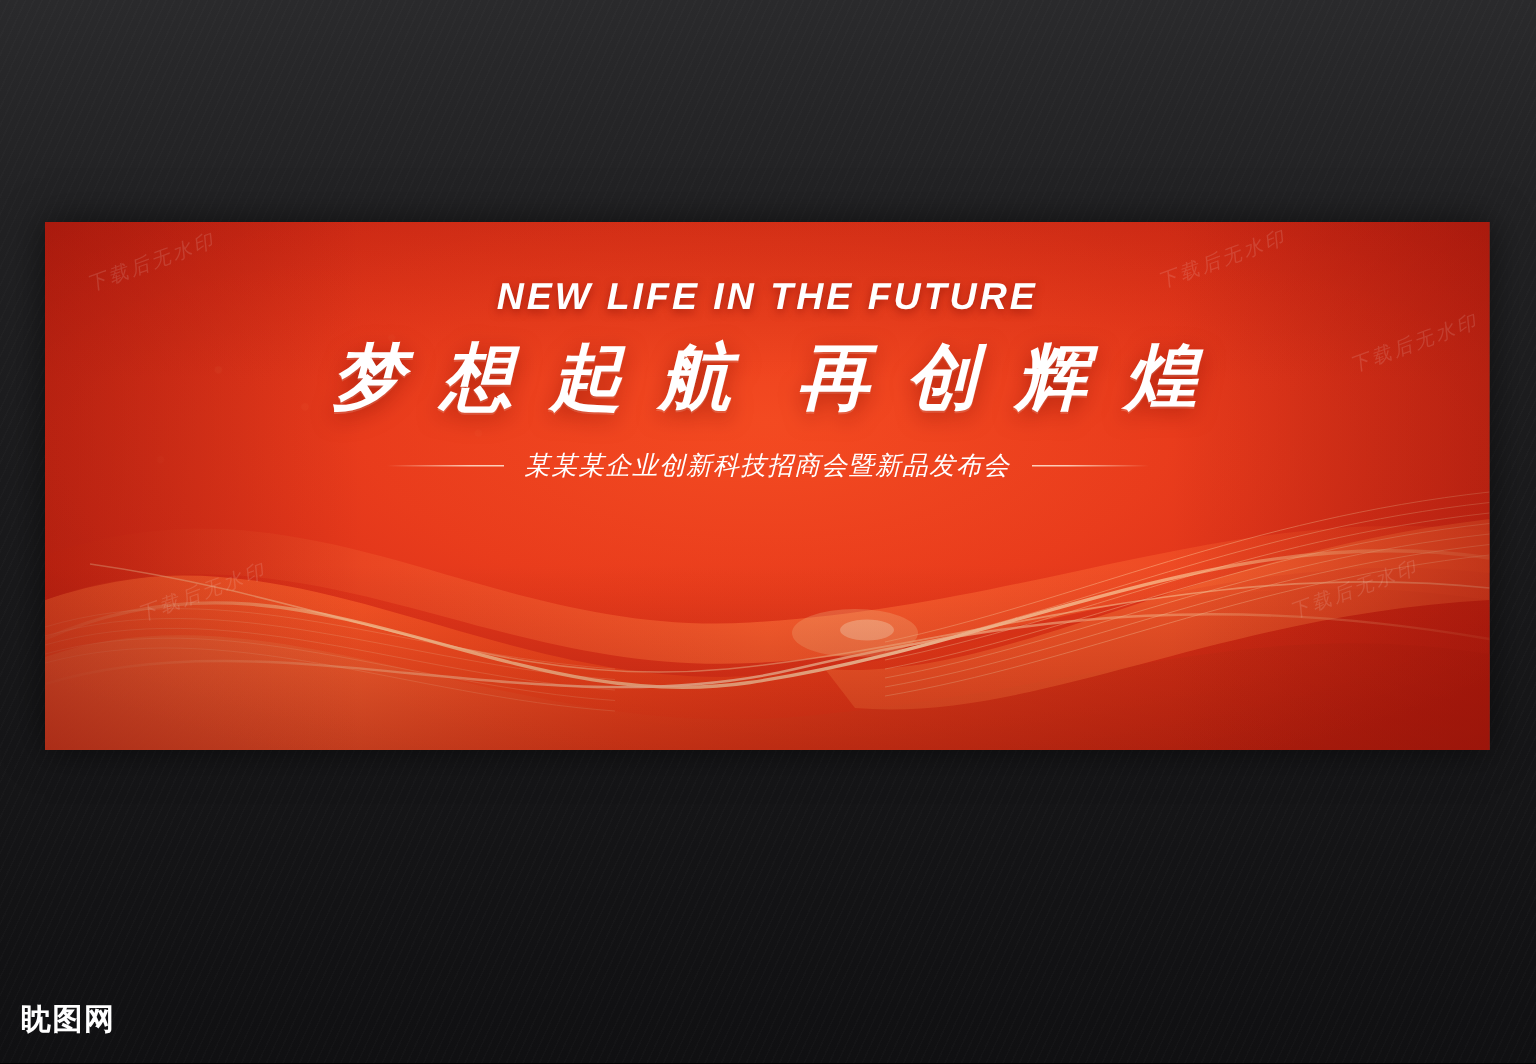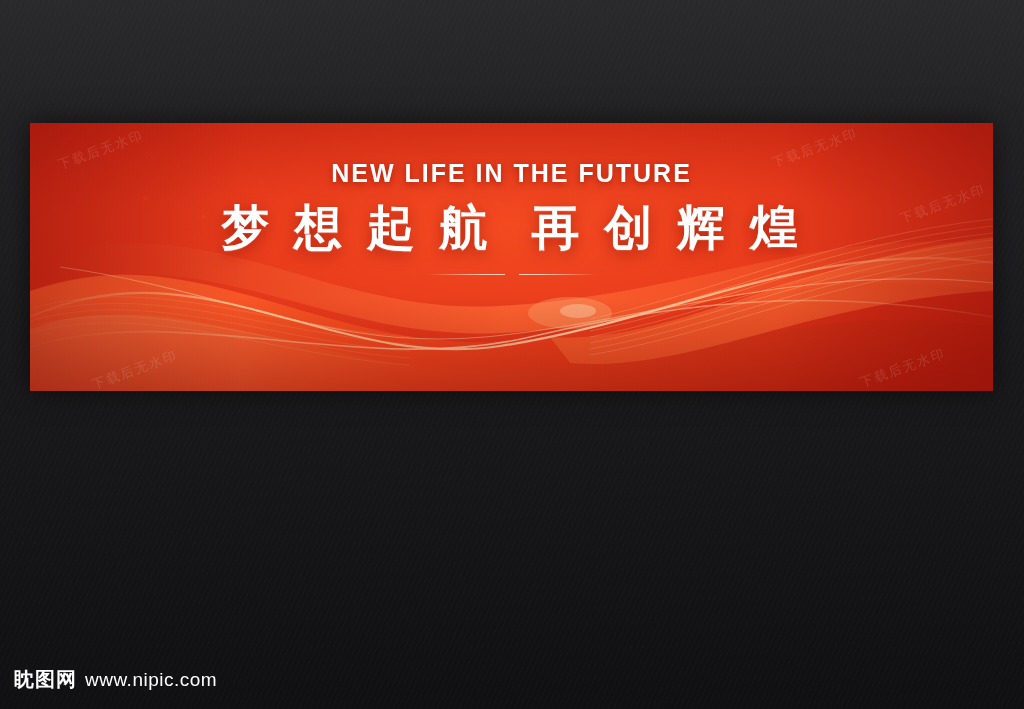--- a/index.html
+++ b/index.html
@@ -26,27 +26,28 @@
         rgba(0,0,0,0) 1px,
         rgba(0,0,0,0) 5px),
       linear-gradient(180deg, #2a2a2c 0%, #222224 18%, #1b1b1d 45%, #161618 70%, #101012 100%);
     overflow: hidden;
   }
 
   
   #banner {
     position: absolute;
     left: 30px;
-    top: 123px;
+    top: 148px;
     width: 963px;
-    height: 268px;
+    height: 352px;
     overflow: hidden;
     background:
       radial-gradient(ellipse 70% 85% at 50% 38%, #f0451f 0%, #e5371a 40%, #d62b17 70%, #c62314 100%);
     box-shadow: 0 0 24px rgba(0,0,0,0.55);
+    font-style: italic;
   }
   
   #banner .vignette {
     position: absolute; inset: 0;
     background:
       radial-gradient(ellipse 120% 120% at 50% 45%, rgba(255,90,40,0.25) 0%, rgba(200,30,15,0) 55%),
       linear-gradient(90deg, rgba(150,20,10,0.55) 0%, rgba(150,20,10,0) 22%, rgba(150,20,10,0) 78%, rgba(150,20,10,0.55) 100%),
       linear-gradient(180deg, rgba(170,25,12,0.35) 0%, rgba(170,25,12,0) 30%, rgba(170,25,12,0) 65%, rgba(140,18,8,0.5) 100%);
     pointer-events: none;
   }
@@ -256,31 +257,31 @@
 
     <div class="vignette"></div>
 
     <div class="banner-text">
       <div class="eyebrow">NEW LIFE IN THE FUTURE</div>
       <div class="headline">
         <span>梦 想 起 航</span><span class="gap"></span><span>再 创 辉 煌</span>
       </div>
       <div class="subline-row">
         <span class="rule"></span>
+        <span class="subline">某某某企业创新科技招商会暨新品发布会</span>
         <span class="rule right"></span>
       </div>
     </div>
 
     <div class="wm" style="left:26px; top:18px;">下载后无水印</div>
     <div class="wm" style="left:740px; top:16px;">下载后无水印</div>
     <div class="wm" style="left:868px; top:72px;">下载后无水印</div>
     <div class="wm" style="left:60px;  top:238px;">下载后无水印</div>
     <div class="wm" style="left:828px; top:236px;">下载后无水印</div>
   </div>
 
   <div id="footer">
     <div class="footer-left">
       <span class="brand-cn">眈图网</span>
-      <span class="brand-url">www.nipic.com</span>
     </div>
   </div>
 
 </div>
 
 </body></html>

